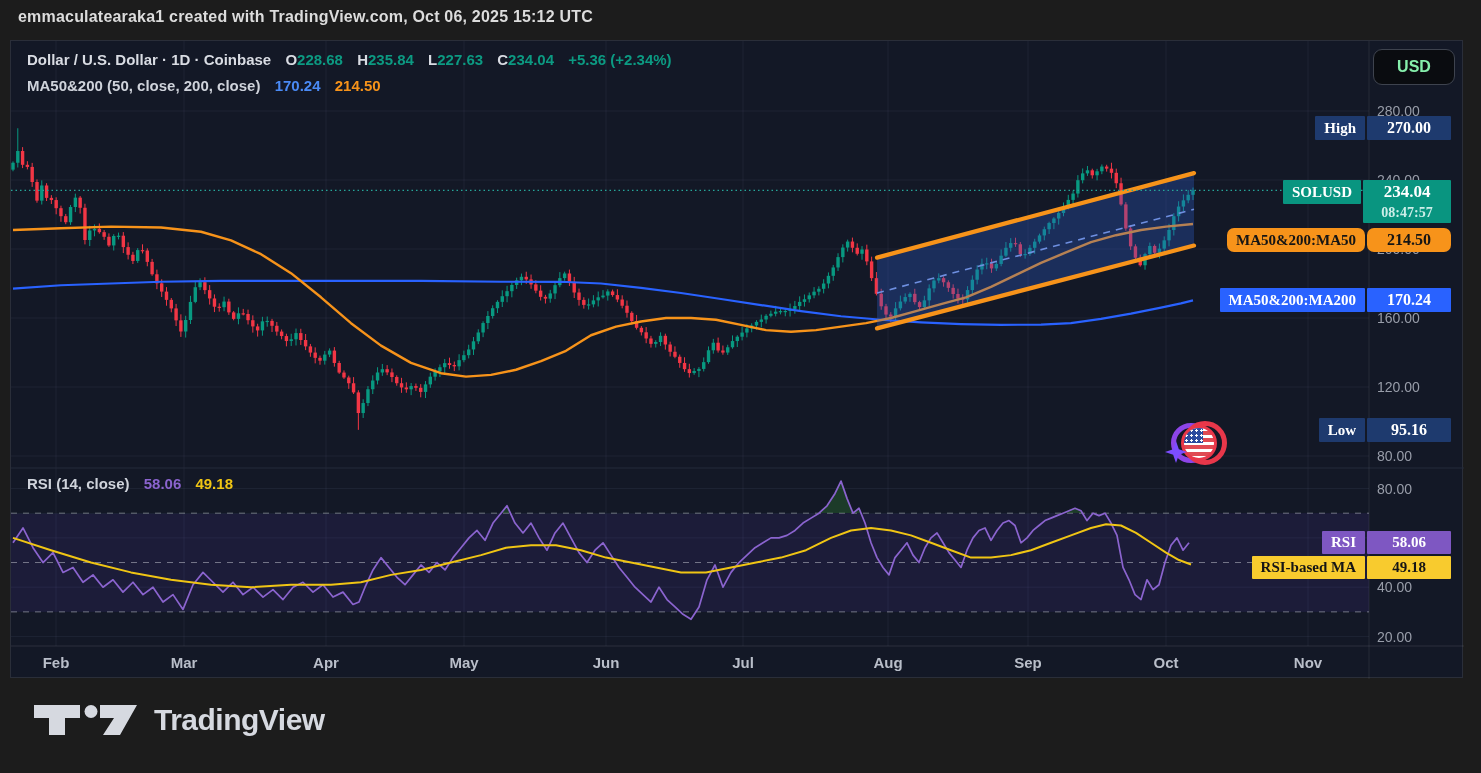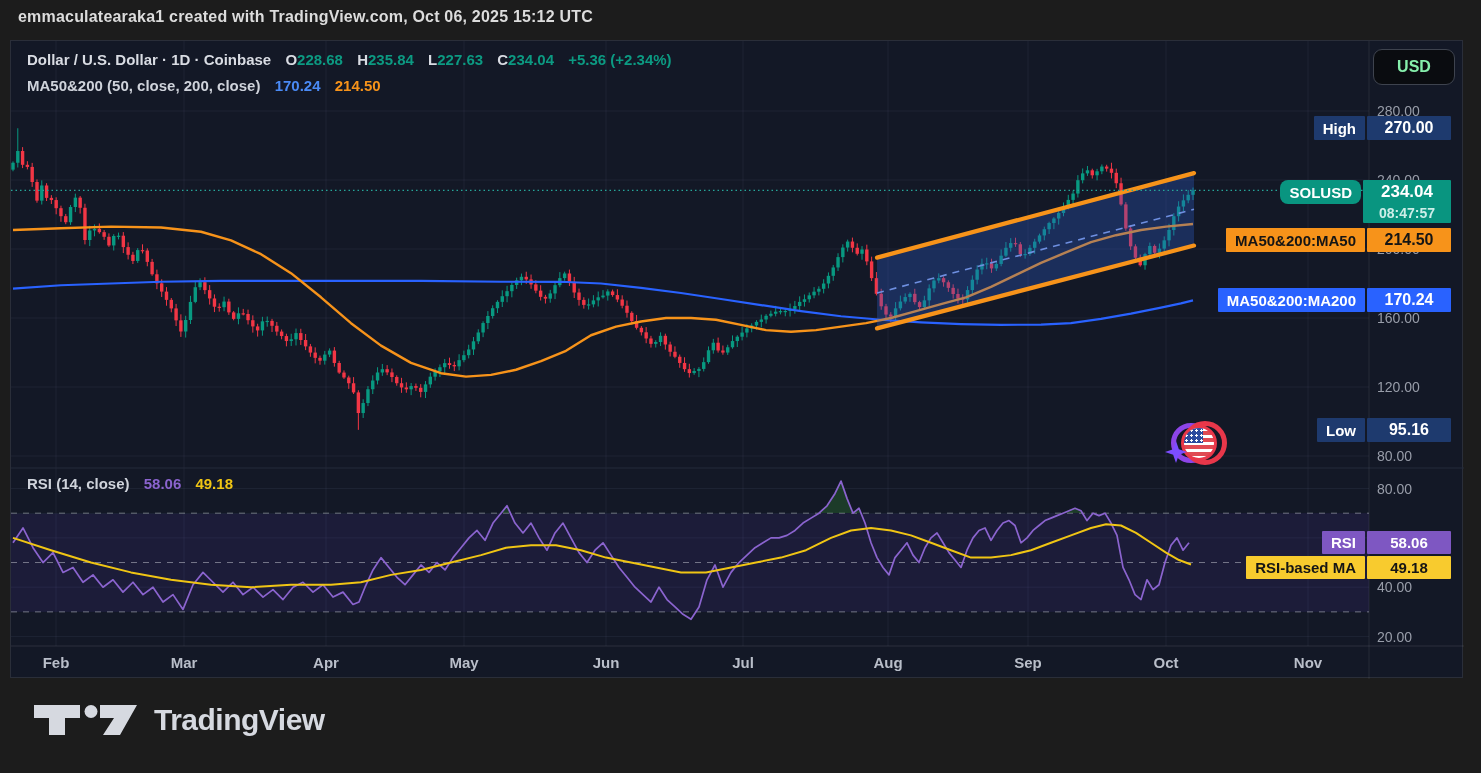--- a/index.html
+++ b/index.html
@@ -20,31 +20,31 @@
   .legend2 .v-orange { color:#f7931a; margin-left:10px; }
   .rsi-legend { position:absolute; left:16px; top:434px; font-size:15px; font-weight:600;
     color:#cfd3db; white-space:nowrap; }
   .rsi-legend .v-purple { color:#8b64cf; margin-left:10px; }
   .rsi-legend .v-yellow { color:#f0c514; margin-left:10px; }
   .usd-button { position:absolute; right:7px; top:8px; width:82px; height:36px;
     background:#0a0c10; border:1.5px solid #3e434e; border-radius:9px; color:#86efac;
     font-size:16px; font-weight:700; display:flex; align-items:center; justify-content:center;
     cursor:pointer; }
   .badge { position:absolute; right:11px; display:flex; gap:2px; align-items:flex-start;
-    font-weight:700; }
+    font-weight:700;font-family:Liberation Serif, serif; }
   .badge .lbl { height:24px; display:flex; align-items:center; padding:0 9px;
     font-size:15px; border-radius:1px; }
   .badge .val { width:84px; height:24px; display:flex; align-items:center;
     justify-content:center; font-size:16px; border-radius:1px; }
   .b-navy .lbl, .b-navy .val { background:#1e3a6e; color:#fff; }
-  .b-teal .lbl { background:#099580; color:#fff;border-radius:8px; }
+  .b-teal .lbl { background:#099580; color:#fff; }
   .b-teal .valcol { width:88px; background:#099580; border-radius:1px; text-align:center; }
   .b-teal .valcol .price { color:#fff; font-size:17px; line-height:23px; font-weight:700; }
   .b-teal .valcol .timer { color:#cdeee8; font-size:14px; line-height:20px; font-weight:600; }
-  .b-orange .lbl, .b-orange .val { background:#f7931a; color:#151515; }
+  .b-orange .lbl, .b-orange .val { background:#f7931a; color:#151515;border-radius:7px; }
   .b-blue .lbl, .b-blue .val { background:#2962ff; color:#fff; }
   .b-purple .lbl, .b-purple .val { background:#7e57c2; color:#ffffff; height:23px; }
   .b-yellow .lbl, .b-yellow .val { background:#f8cb2e; color:#151515; height:23px; }
   .p-high { top:75px; } .p-sol { top:139px; } .p-ma50 { top:187px; }
   .p-ma200 { top:247px; } .p-low { top:377px; } .p-rsi { top:490px; } .p-rsima { top:515px; }
   
   .sticker { position:absolute; left:1152px; top:378px; width:72px; height:52px; }
   .spark { position:absolute; left:2px; top:22px; width:22px; height:22px; background:#7c4dff;
     clip-path:polygon(50% 0,63% 37%,100% 50%,63% 63%,50% 100%,37% 63%,0 50%,37% 37%); }
   .ring-purple { position:absolute; left:8px; top:4px; width:40px; height:40px;

